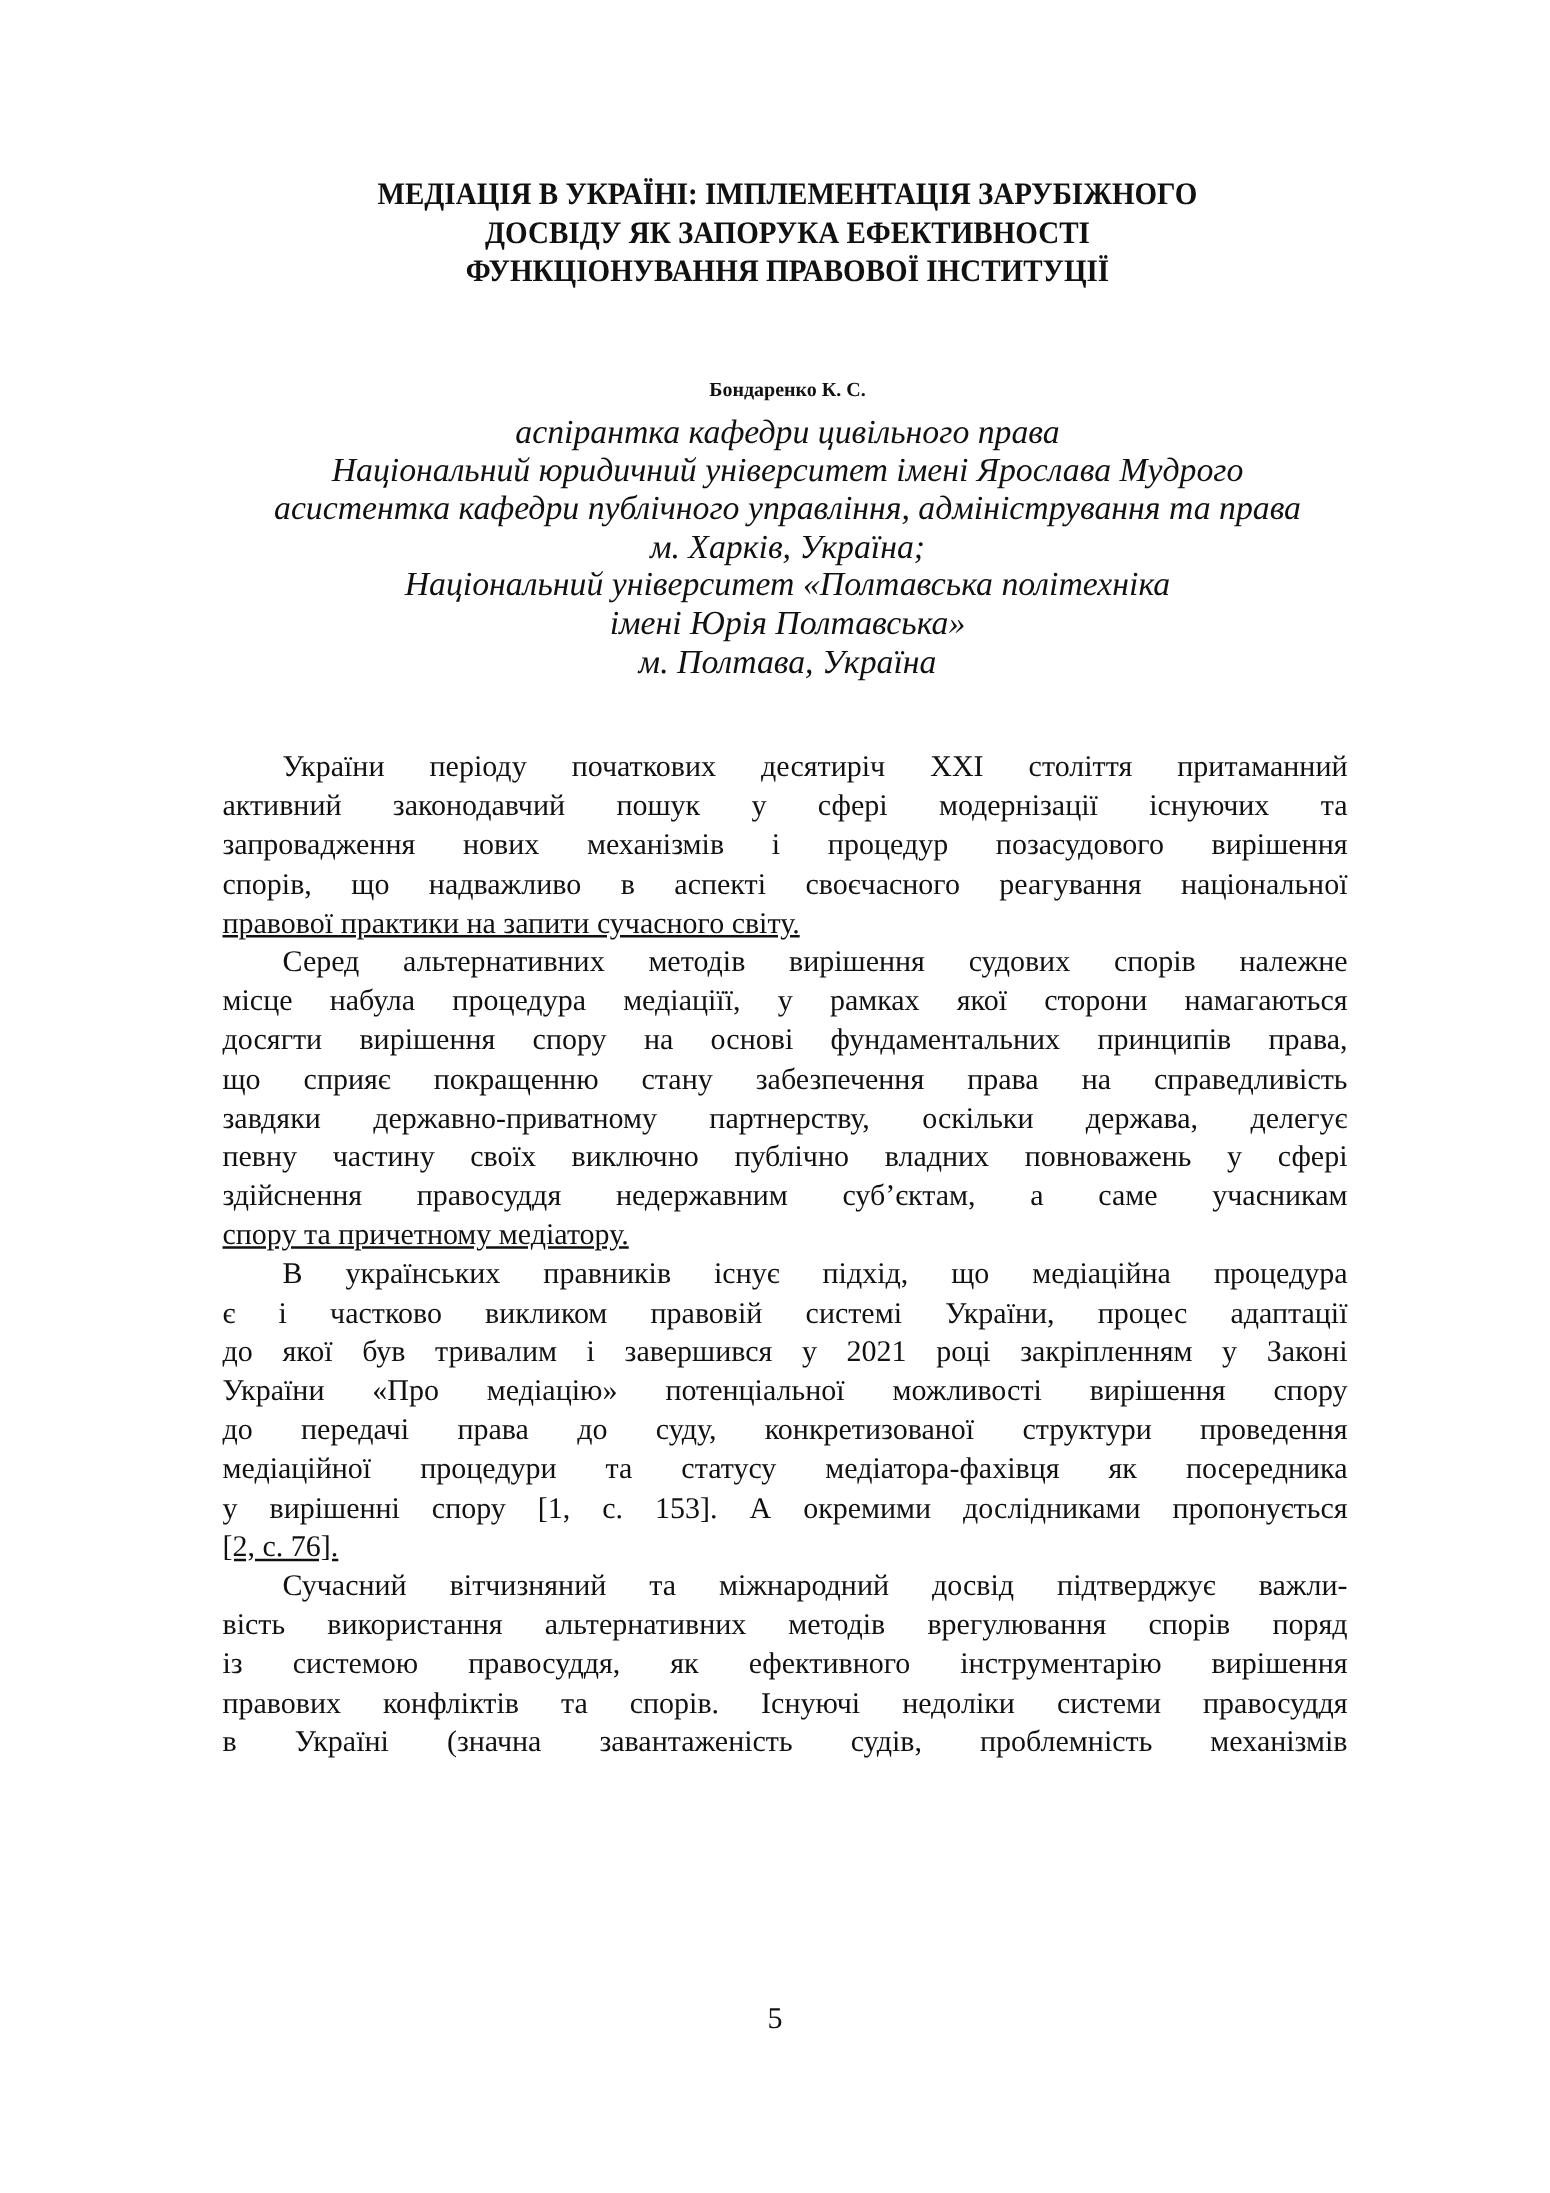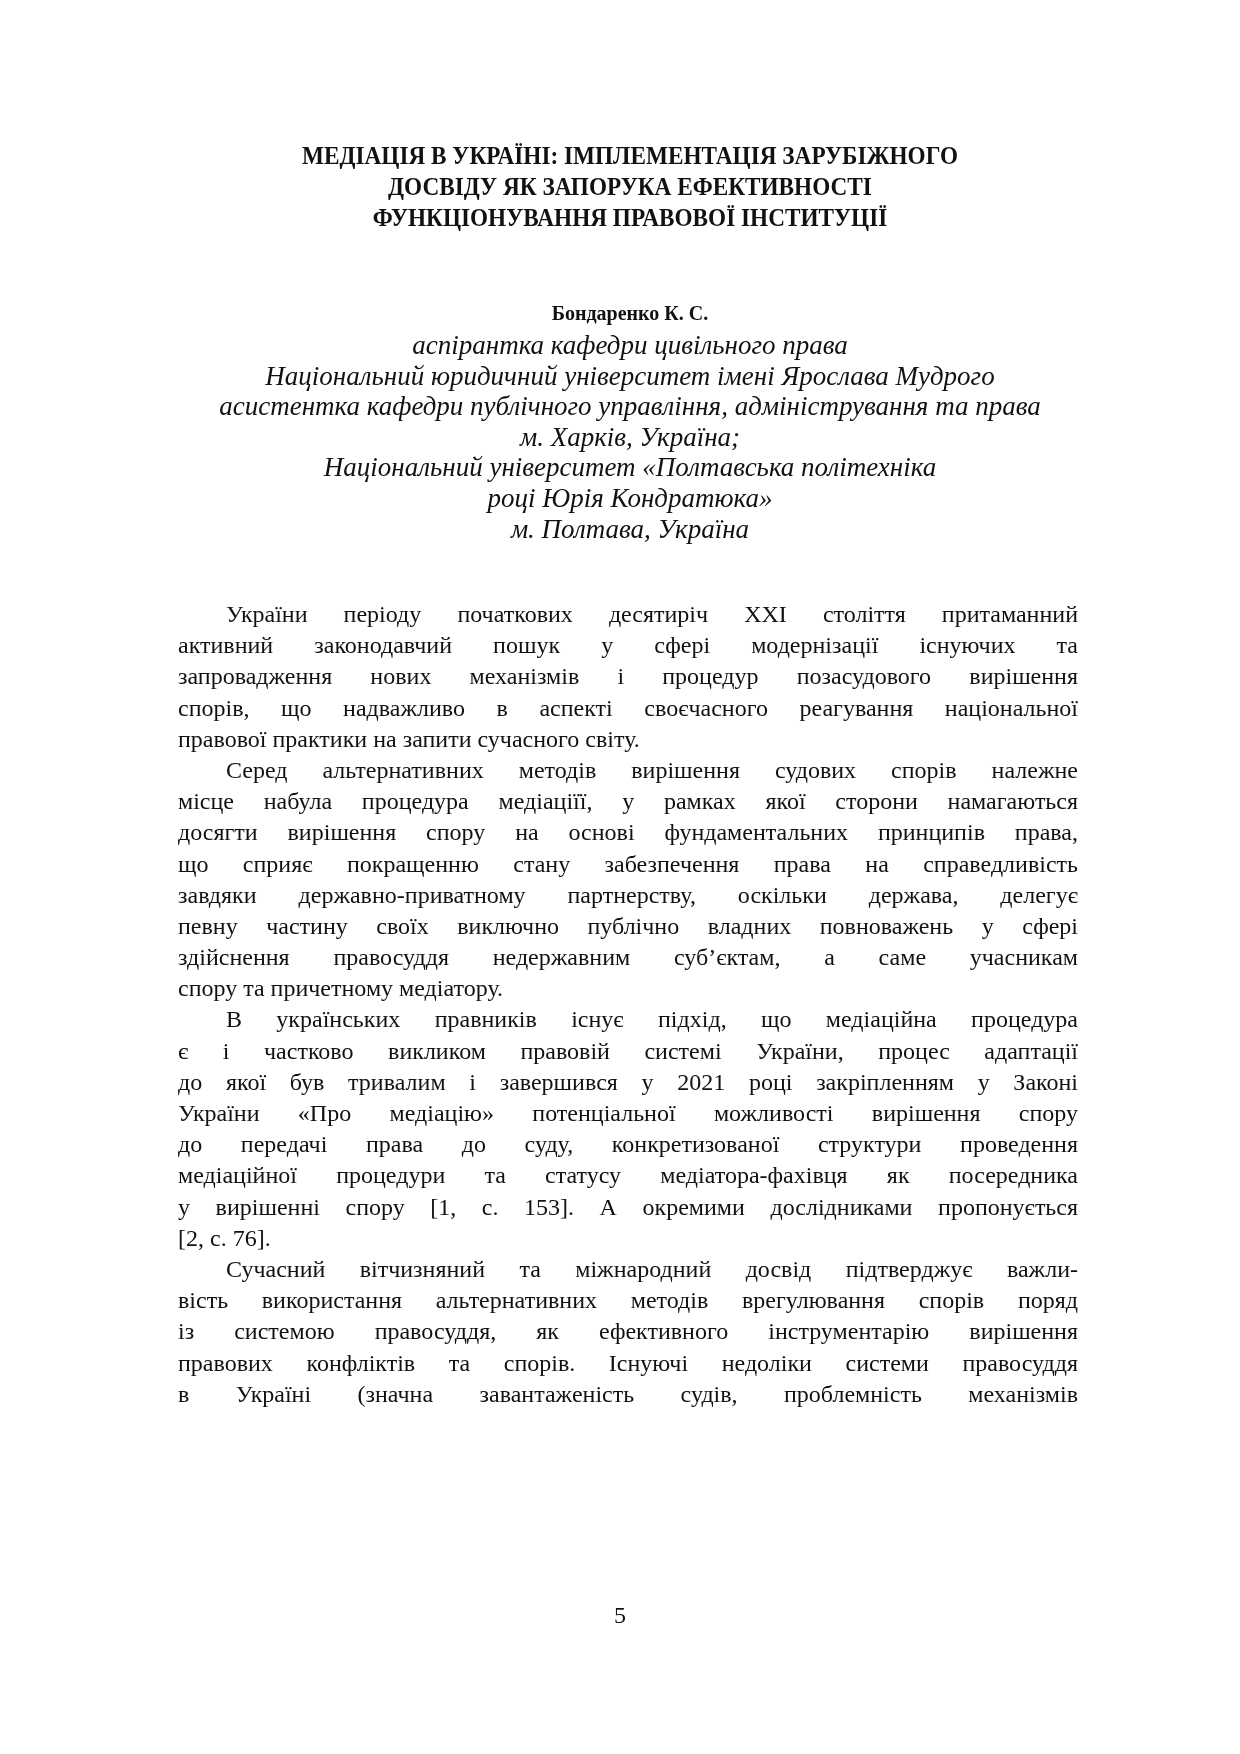--- a/index.html
+++ b/index.html
@@ -7,38 +7,38 @@
   .page { position: absolute; left: 0; top: 0; width: 1240px; height: 1754px; padding-left: 43px; }
   .title {
     position: absolute; left: 160px; width: 940px; top: 140px;
     text-align: center; font-family: "Liberation Serif", serif; font-weight: bold;
     font-size: 25px; line-height: 31px; transform: scaleX(0.93); transform-origin: center top;
   }
   .title div { white-space: nowrap; }
   .author {
     position: absolute; left: 160px; width: 940px; top: 298px;
     text-align: center; font-family: "Liberation Serif", serif; font-weight: bold;
-    font-size: 20px; line-height: 30px;
+    font-size: 16px; line-height: 30px;
   }
   .affil {
     position: absolute; left: 160px; width: 940px; top: 330px;
     text-align: center; font-family: "Liberation Serif", serif; font-style: italic;
     font-size: 27px; line-height: 30.6px;
   }
   .affil div { white-space: nowrap; }
   .body {
     position: absolute; left: 178px; width: 900px; top: 599px;
     font-family: "Liberation Serif", serif; font-size: 24px; line-height: 31.2px;
   }
   .line {
     display: block; height: 31.2px; white-space: nowrap;
     text-align: justify; text-align-last: justify; overflow: visible;
   }
   .line.indent { padding-left: 48px; box-sizing: border-box; }
-  .line.last { text-align-last: left; }
+  .line.last { text-align-last: left; text-decoration: underline; }
   .pagenum {
     position: absolute; left: 0; width: 1240px; top: 1602px; text-align: center;
     font-family: "Liberation Serif", serif; font-size: 24px;
   }
 </style>
 </head>
 <body>
 
 <div class="page">
   <div class="title">
@@ -48,21 +48,21 @@
   </div>
 
   <div class="author">Бондаренко К. С.</div>
 
   <div class="affil">
     <div>аспірантка кафедри цивільного права</div>
     <div>Національний юридичний університет імені Ярослава Мудрого</div>
     <div>асистентка кафедри публічного управління, адміністрування та права</div>
     <div>м. Харків, Україна;</div>
     <div>Національний університет «Полтавська політехніка</div>
-    <div>році Юрія Кондратюка»</div>
+    <div>імені Юрія Полтавська»</div>
     <div>м. Полтава, Україна</div>
   </div>
 
   <div class="body" id="body-text">
       <div class="line indent">України періоду початкових десятиріч XXI століття притаманний</div>
       <div class="line">активний законодавчий пошук у сфері модернізації існуючих та</div>
       <div class="line">запровадження нових механізмів і процедур позасудового вирішення</div>
       <div class="line">спорів, що надважливо в аспекті своєчасного реагування національної</div>
       <div class="line last">правової практики на запити сучасного світу.</div>
       <div class="line indent">Серед альтернативних методів вирішення судових спорів належне</div>

